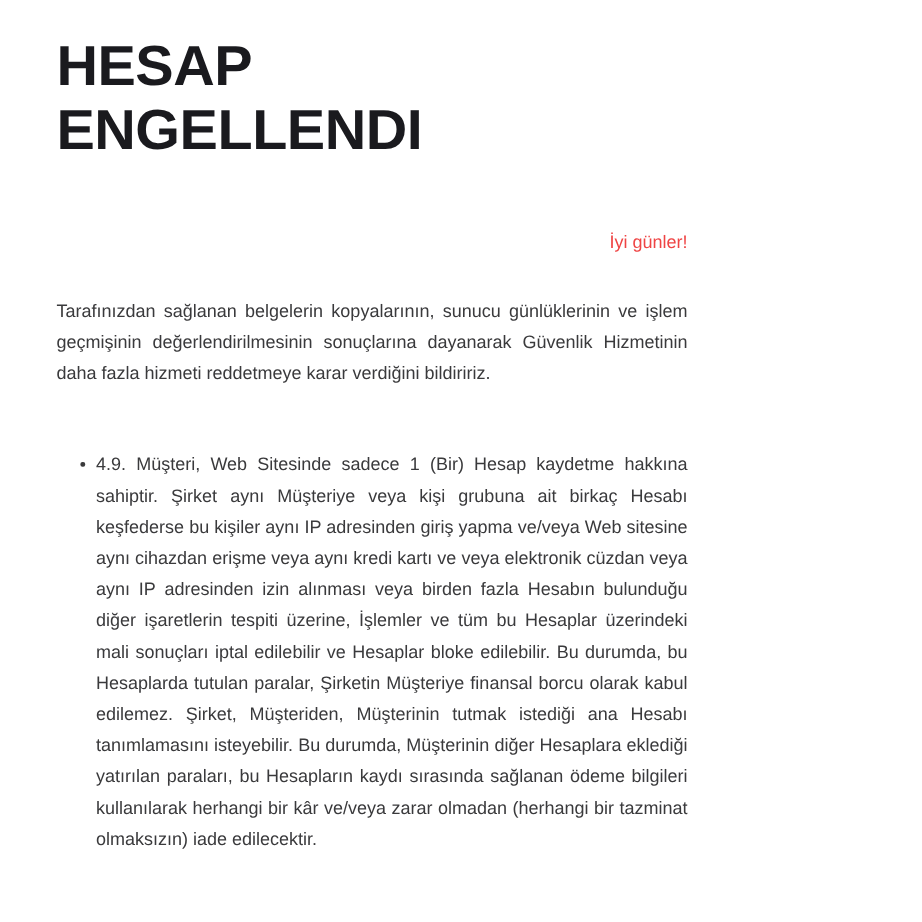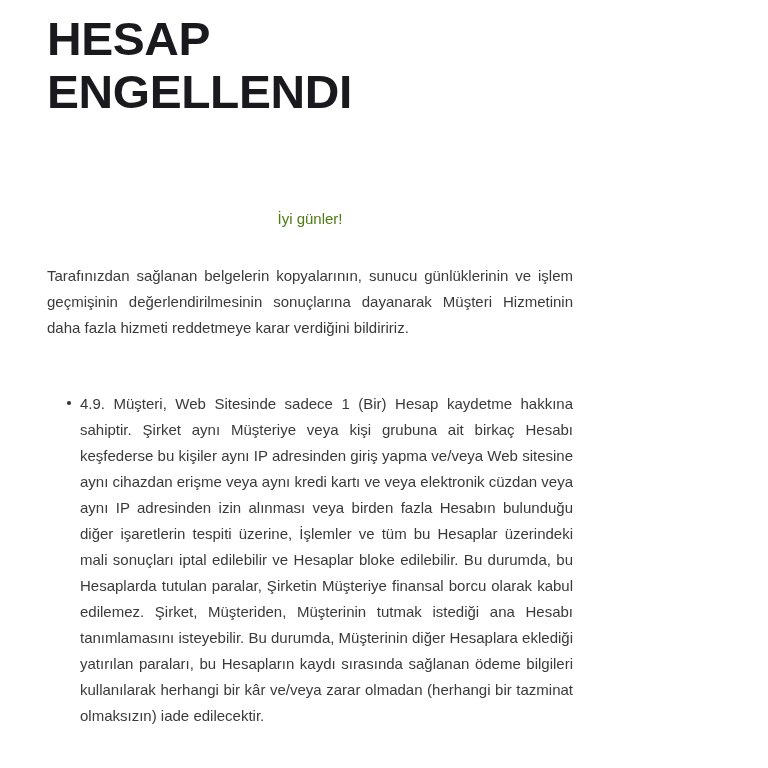--- a/index.html
+++ b/index.html
@@ -27,43 +27,43 @@
   
   .doc {
     position: absolute;
     left: 47px;
     top: 0;
     width: 526px;   
   }
 
   
   .title-block {
-    padding-top: 12px;
+    padding-top: 28px;
     margin-bottom: 5px;
   }
   .title-line {
     font-family: "Liberation Sans", "DejaVu Sans", sans-serif;
     font-weight: 700;
     font-size: 47px;
     line-height: 53px;
     letter-spacing: -0.4px;
     color: #1a1a1e;
     text-transform: uppercase;
     white-space: nowrap;
     transform: scaleX(1.02);
     transform-origin: left center;
   }
 
   
   .greeting {
-    margin-top: 88px;
+    margin-top: 56px;
     font-size: 15px;
     line-height: 26px;
-    color: #4d7c0f;
-    text-align: center;
+    color: #ef4444;
+    text-align: right;
   }
 
   .para {
     margin-top: 31px;
     font-size: 15px;
     line-height: 26px;
     color: #3a3a3c;
     text-align: justify;
     text-justify: inter-word;
   }
@@ -106,21 +106,21 @@
 
   <div class="doc">
 
     <div class="title-block">
       <div class="title-line">HESAP</div>
       <div class="title-line">ENGELLENDI</div>
     </div>
 
     <div class="greeting">İyi günler!</div>
 
-    <p class="para">Tarafınızdan sağlanan belgelerin kopyalarının, sunucu günlüklerinin ve işlem geçmişinin değerlendirilmesinin sonuçlarına dayanarak Müşteri Hizmetinin daha fazla hizmeti reddetmeye karar verdiğini bildiririz.</p>
+    <p class="para">Tarafınızdan sağlanan belgelerin kopyalarının, sunucu günlüklerinin ve işlem geçmişinin değerlendirilmesinin sonuçlarına dayanarak Güvenlik Hizmetinin daha fazla hizmeti reddetmeye karar verdiğini bildiririz.</p>
 
 
     <ul class="clause-list first">
       <li class="clause-item">
         <span class="clause-bullet"></span>
         <span>4.9. Müşteri, Web Sitesinde sadece 1 (Bir) Hesap kaydetme hakkına sahiptir. Şirket aynı Müşteriye veya kişi grubuna ait birkaç Hesabı keşfederse bu kişiler aynı IP adresinden giriş yapma ve/veya Web sitesine aynı cihazdan erişme veya aynı kredi kartı ve veya elektronik cüzdan veya aynı IP adresinden izin alınması veya birden fazla Hesabın bulunduğu diğer işaretlerin tespiti üzerine, İşlemler ve tüm bu Hesaplar üzerindeki mali sonuçları iptal edilebilir ve Hesaplar bloke edilebilir. Bu durumda, bu Hesaplarda tutulan paralar, Şirketin Müşteriye finansal borcu olarak kabul edilemez. Şirket, Müşteriden, Müşterinin tutmak istediği ana Hesabı tanımlamasını isteyebilir. Bu durumda, Müşterinin diğer Hesaplara eklediği yatırılan paraları, bu Hesapların kaydı sırasında sağlanan ödeme bilgileri kullanılarak herhangi bir kâr ve/veya zarar olmadan (herhangi bir tazminat olmaksızın) iade edilecektir.</span>
       </li>
 
     </ul>
 

